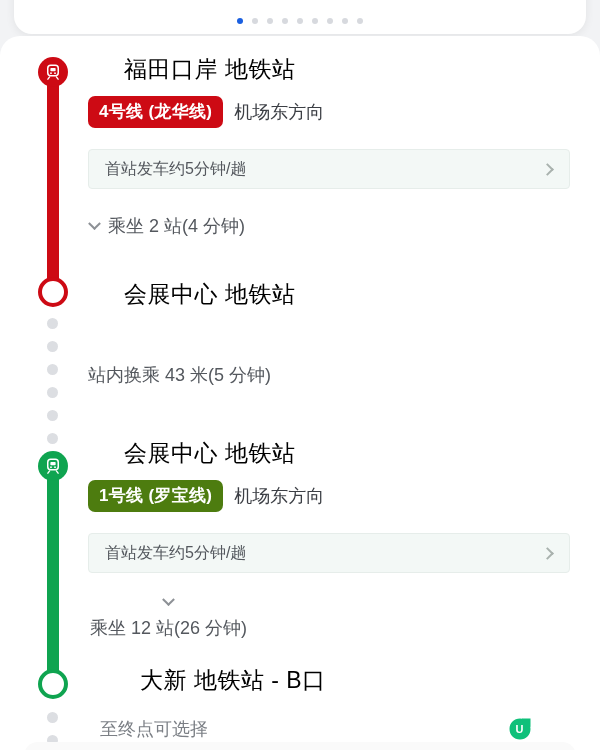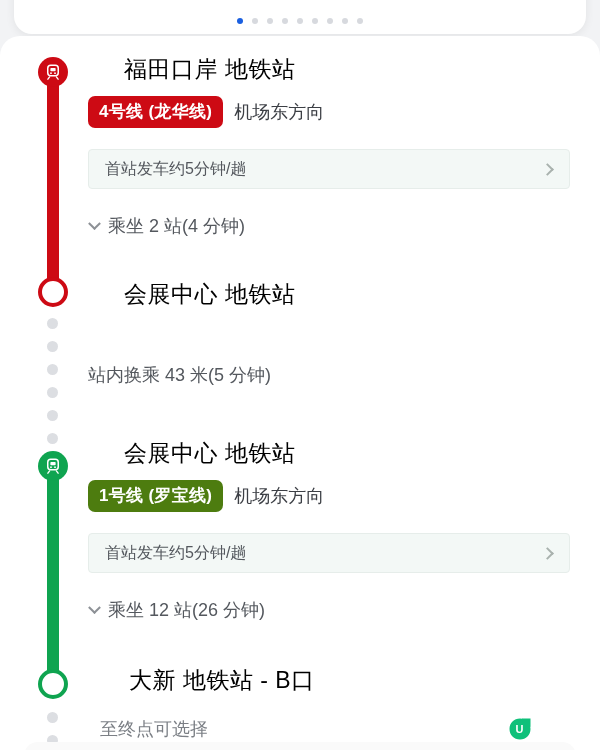--- a/index.html
+++ b/index.html
@@ -306,26 +306,26 @@
     <div class="line-row" style="position:absolute; top:444px; left:0;">
       <span class="line-badge green">1号线 (罗宝线)</span>
       <span class="direction">机场东方向</span>
     </div>
 
     <div class="freq-box" style="position:absolute; top:497px; left:0; width:482px;">
       <span class="freq-text">首站发车约5分钟/趟</span>
       <span class="chev-right"></span>
     </div>
 
-    <div class="ride-row" style="position:absolute; top:562px; left:2px;">
+    <div class="ride-row" style="position:absolute; top:562px; left:2px;flex-direction:column;">
       <span class="chev-down"></span>
       <span class="ride-text">乘坐 12 站(26 分钟)</span>
     </div>
 
-    <div class="station-title" style="position:absolute; top:629px; left:5px;">大新 地铁站 - B口</div>
+    <div class="station-title" style="position:absolute; top:629px; left:16px;">大新 地铁站 - B口</div>
 
     <div class="endnote" style="position:absolute; top:681px; left:0;">至终点可选择</div>
   </div>
 </div>
 
 <div class="bottom-sheet"></div>
 
 <div class="u-badge">
   <svg width="24" height="24" viewBox="0 0 24 24" aria-hidden="true">
     <path d="M12 1.5 C18 1.5 22.5 6 22.5 12 C22.5 18 18 22.5 12 22.5

